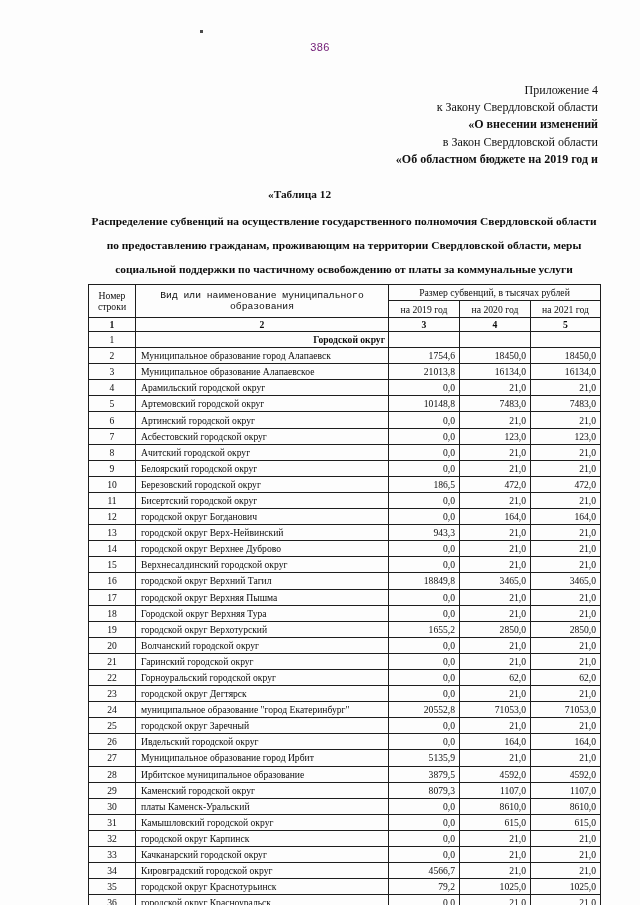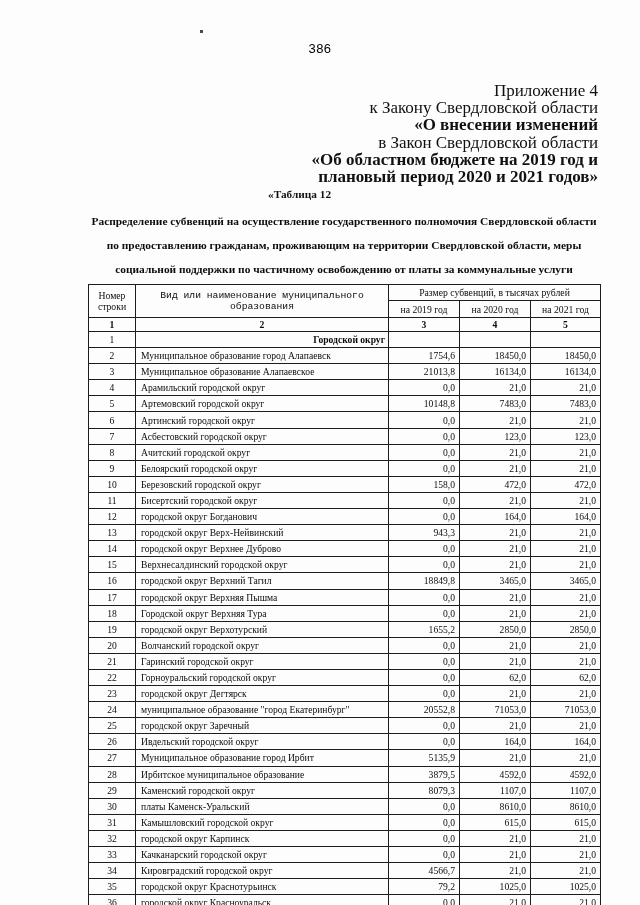--- a/index.html
+++ b/index.html
@@ -32,33 +32,33 @@
     height: 3px;
     background: #4a4a4a;
   }
 
   .page-number {
     position: absolute;
     left: 0;
     right: 0;
     top: 41px;
     text-align: center;
-    font-size: 13px;
+    font-size: 11px;
     letter-spacing: 0.4px;
     font-family: "Liberation Sans", "DejaVu Sans", sans-serif;
-    color: #000000;
+    color: #701a75;
   }
 
   .approval-block {
     position: absolute;
     right: 42px;
     top: 82px;
     width: 330px;
     text-align: right;
-    font-size: 17px;
+    font-size: 12px;
     line-height: 17.2px;
     color: #111;
   }
   .approval-block .ln { display: block; white-space: nowrap; }
   .approval-block .ln.b { font-weight: bold; }
 
   .table-label {
     position: absolute;
     right: 42px;
     top: 188px;
@@ -129,21 +129,20 @@
   <div class="speck"></div>
 
   <div class="page-number">386</div>
 
   <div class="approval-block" id="approval-block">
       <span class="ln">Приложение 4</span>
       <span class="ln">к Закону Свердловской области</span>
       <span class="ln b">«О внесении изменений</span>
       <span class="ln">в Закон Свердловской области</span>
       <span class="ln b">«Об областном бюджете на 2019 год и</span>
-      <span class="ln b">плановый период 2020 и 2021 годов»</span>
     </div>
 
   <div class="table-label">«Таблица 12</div>
 
   <div class="doc-title">Распределение субвенций на осуществление государственного полномочия Свердловской области по предоставлению гражданам, проживающим на территории Свердловской области, меры социальной поддержки по частичному освобождению от платы за коммунальные услуги</div>
 
   <table class="subv">
     <colgroup>
       <col class="c-num">
         <col class="c-name">
@@ -230,21 +229,21 @@
         <tr>
           <td class="num">9</td>
           <td class="name">Белоярский городской округ</td>
           <td class="val">0,0</td>
           <td class="val">21,0</td>
           <td class="val">21,0</td>
         </tr>
         <tr>
           <td class="num">10</td>
           <td class="name">Березовский городской округ</td>
-          <td class="val">158,0</td>
+          <td class="val">186,5</td>
           <td class="val">472,0</td>
           <td class="val">472,0</td>
         </tr>
         <tr>
           <td class="num">11</td>
           <td class="name">Бисертский городской округ</td>
           <td class="val">0,0</td>
           <td class="val">21,0</td>
           <td class="val">21,0</td>
         </tr>

